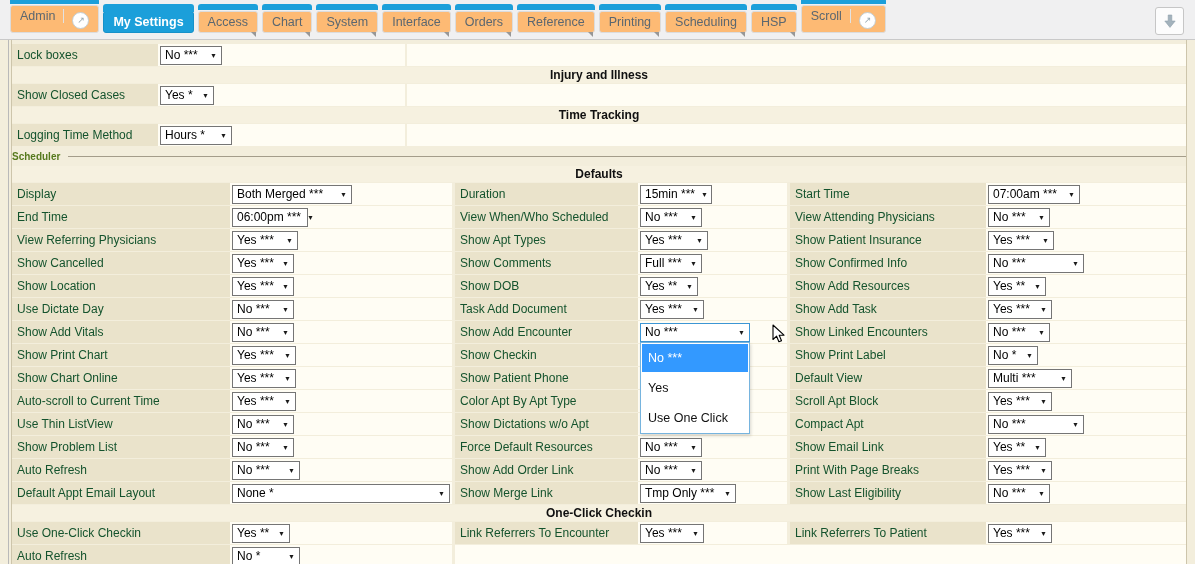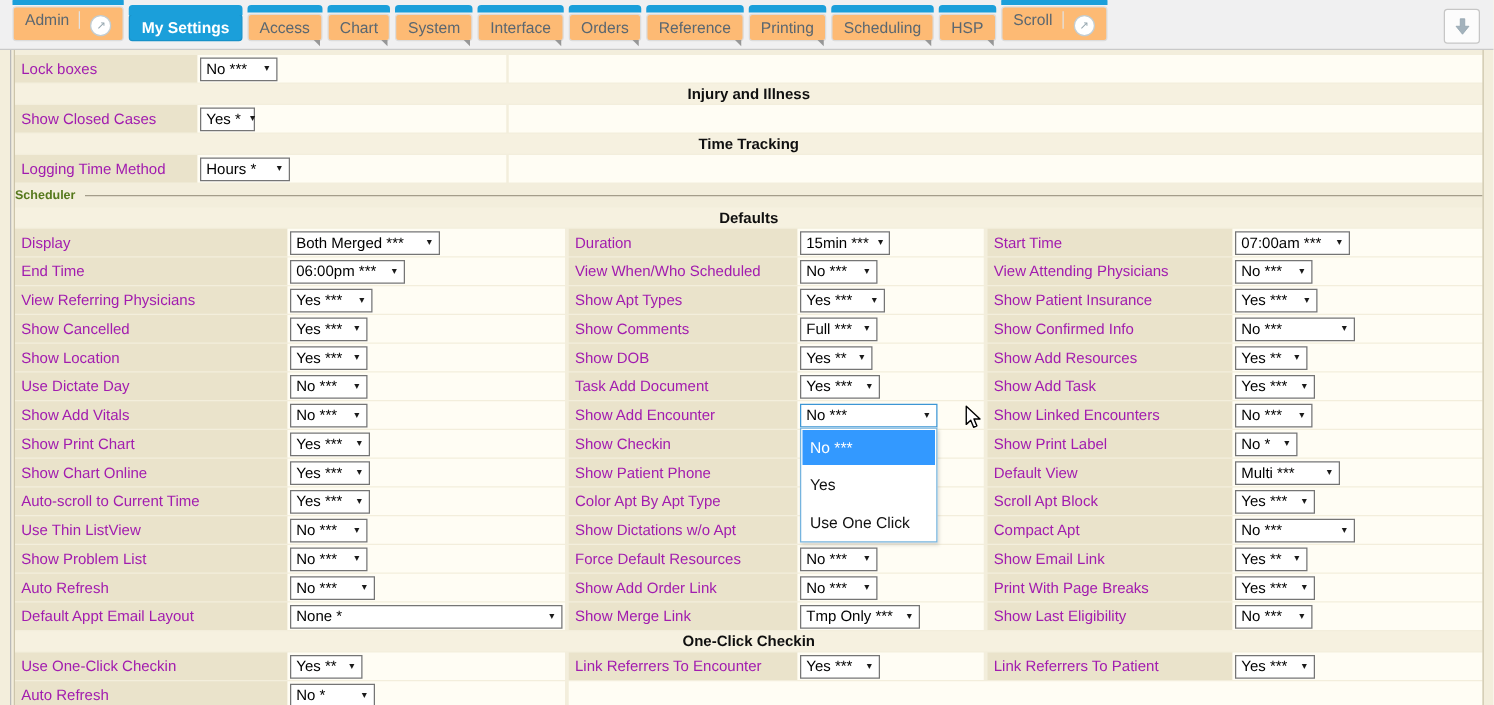--- a/index.html
+++ b/index.html
@@ -23,21 +23,21 @@
        font-weight:normal;background:#fff;}
   .dl-btn{position:absolute;right:11px;top:7px;width:27px;height:26px;background:#fcfcfc;
        border:1px solid #c6c6c6;border-radius:3px;display:flex;align-items:center;justify-content:center;cursor:pointer;}
 
   
   .content{position:relative;padding:4px 0 0 12px;box-sizing:border-box;}
   .content::before{content:'';position:absolute;left:8px;top:0;bottom:0;width:1px;background:#b9b9b9;}
   .content::after{content:'';position:absolute;left:11px;top:0;bottom:0;width:1px;background:#cdc5ab;}
   .right-line{position:absolute;left:1186px;top:40px;bottom:0;width:1px;background:#cdc5ab;}
 
-  .lab{background:#eae3cb;font-size:12px;color:#a21caf;display:flex;align-items:center;
+  .lab{background:#eae3cb;font-size:12px;color:#14532d;display:flex;align-items:center;
        padding-left:5px;box-sizing:border-box;white-space:nowrap;overflow:hidden;}
   .val{background:#fffdf4;display:flex;align-items:center;position:relative;}
 
   .grow,.drow{display:flex;height:22px;margin-bottom:1px;width:1174px;}
   .glabel{width:146px;}
   .gvalue{width:247px;margin-right:2px;}
   .grest{width:779px;background:#fffdf4;}
 
   .section-row{width:1174px;height:16px;margin-bottom:1px;background:#f6f1e0;
        display:flex;align-items:center;justify-content:center;
@@ -107,21 +107,21 @@
           <div class="grest"></div>
         </div>
         <div class="section-row">
           <span>Injury and Illness</span>
         </div>
         <div class="grow">
           <div class="lab glabel">
             <span>Show Closed Cases</span>
           </div>
           <div class="val gvalue">
-            <div class="sel" style="width: 44px;">
+            <div class="sel" style="width: 54px;">
               <span>Yes *</span>
               <span class="caret">▼</span>
             </div>
           </div>
           <div class="grest"></div>
         </div>
         <div class="section-row">
           <span>Time Tracking</span>
         </div>
         <div class="grow">
@@ -175,21 +175,21 @@
               <span>07:00am ***</span>
               <span class="caret">▼</span>
             </div>
           </div>
         </div>
         <div class="drow">
           <div class="lab dl1">
             <span>End Time</span>
           </div>
           <div class="val dv1">
-            <div class="sel" style="width: 92px;">
+            <div class="sel" style="width: 76px;">
               <span>06:00pm ***</span>
               <span class="caret">▼</span>
             </div>
           </div>
           <div class="lab dl2">
             <span>View When/Who Scheduled</span>
           </div>
           <div class="val dv2">
             <div class="sel" style="width: 62px;">
               <span>No ***</span>

